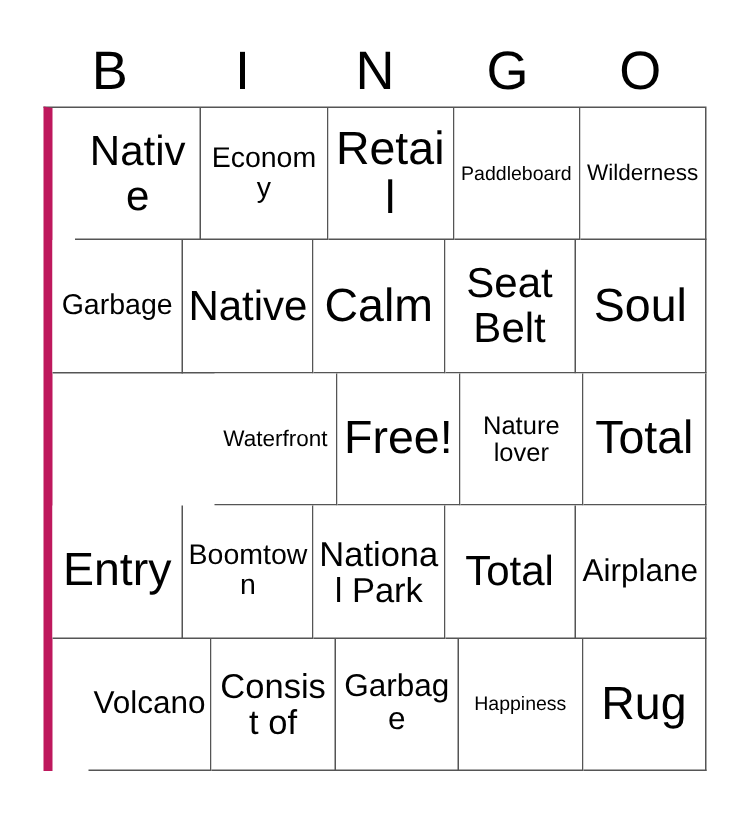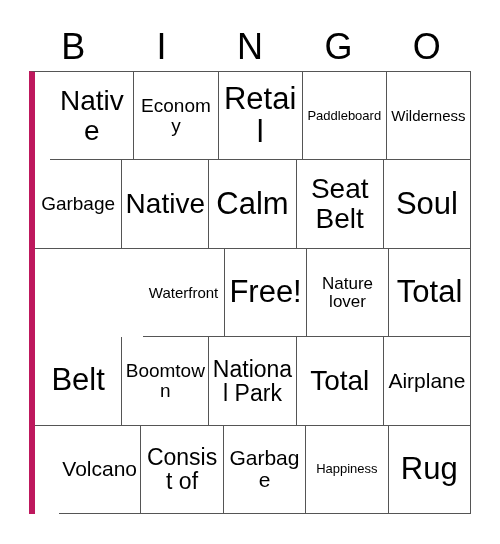--- a/index.html
+++ b/index.html
@@ -149,21 +149,21 @@
       <div class="bingo-cell">
           <span class="cell-text fs-xl">Nature lover</span>
         </div>
       <div class="bingo-cell">
           <span class="cell-text fs-3xl">Total</span>
         </div>
     </div>
 
     <div class="bingo-row">
       <div class="bingo-cell">
-          <span class="cell-text fs-3xl">Belt</span>
+          <span class="cell-text fs-3xl">Entry</span>
         </div>
       <div class="bingo-cell">
           <span class="cell-text fs-m">Boomtown</span>
         </div>
       <div class="bingo-cell">
           <span class="cell-text fs-l">National Park</span>
         </div>
       <div class="bingo-cell">
           <span class="cell-text fs-xxl">Total</span>
         </div>

